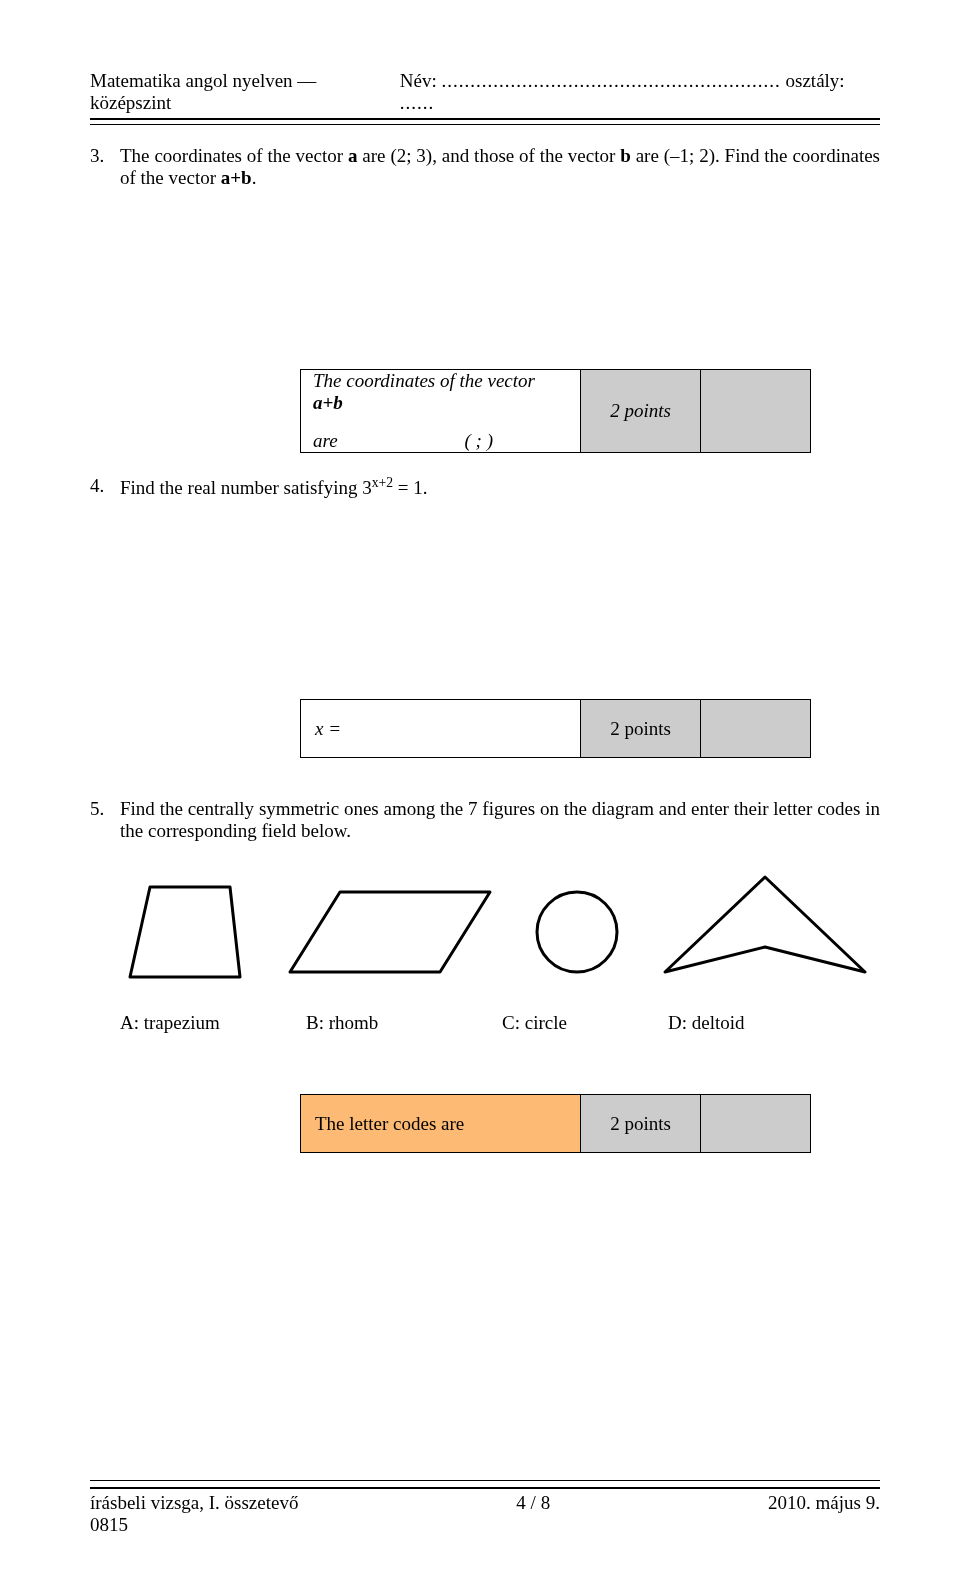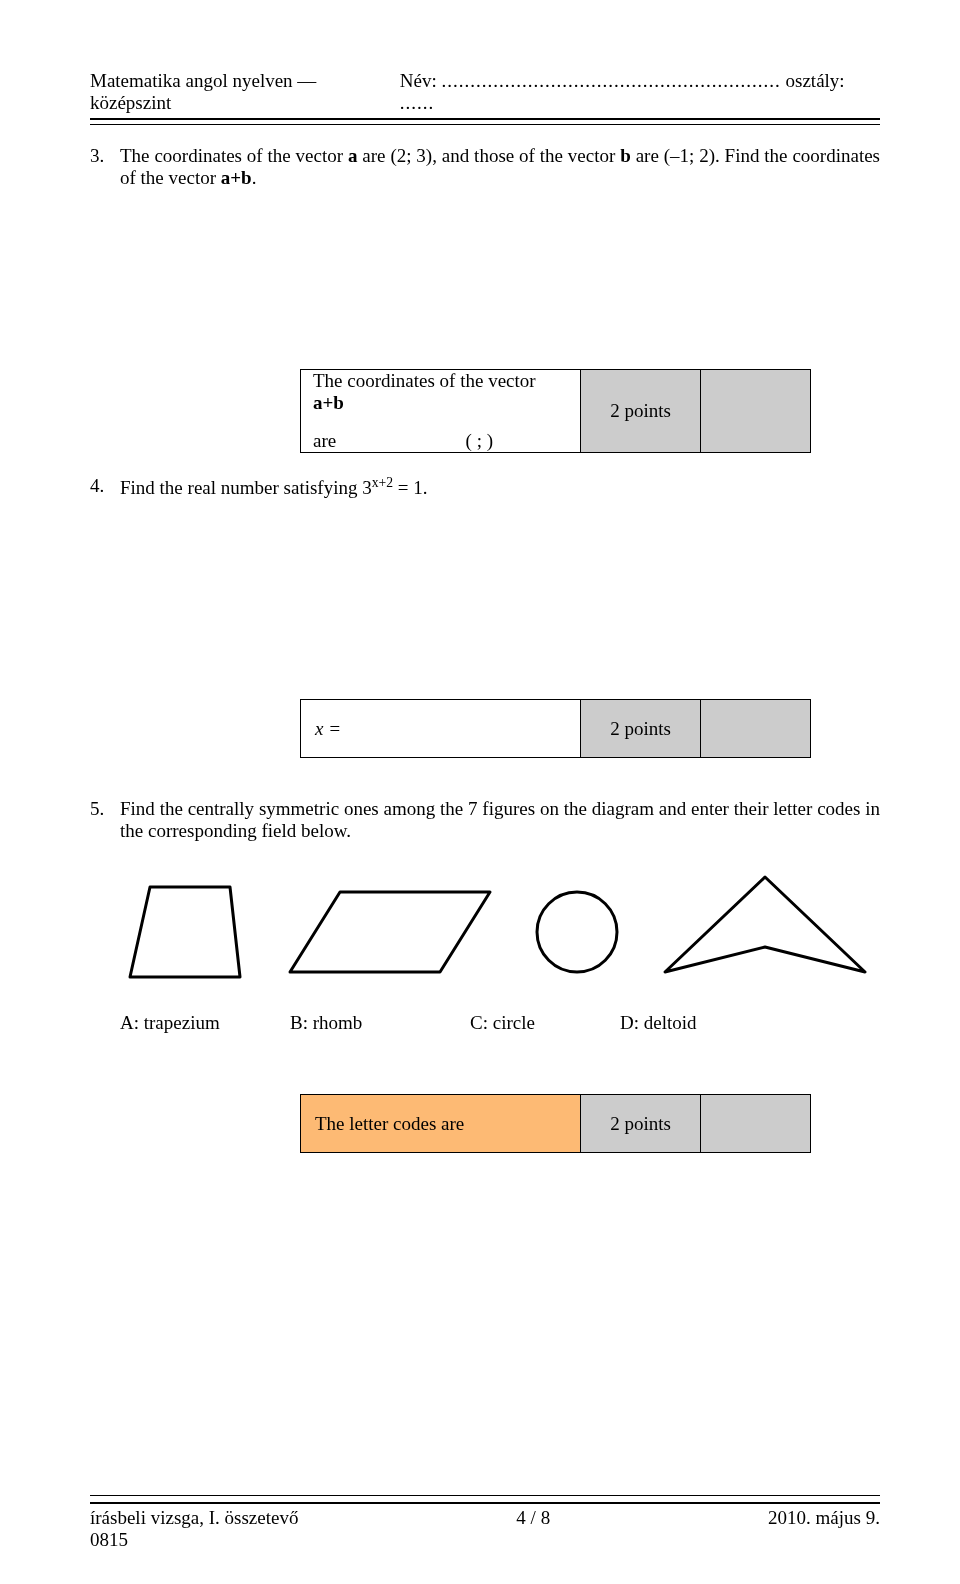--- a/index.html
+++ b/index.html
@@ -56,20 +56,21 @@
     border-collapse: collapse;
     margin-left: 210px;
     margin-top: 180px;
   }
   .answer-table td {
     border: 1.5px solid #000;
     height: 62px;
     vertical-align: middle;
     padding: 0 12px;
     box-sizing: border-box;
+    font-style: italic;
   }
   .answer-table .desc-cell { width: 280px; background: #fff; }
   .answer-table .points-cell { width: 120px; background: #ccc; text-align: center; }
   .answer-table .empty-cell { width: 110px; background: #ccc; }
   .answer-table-2 {
     border-collapse: collapse;
     margin-left: 210px;
     margin-top: 200px;
   }
   .answer-table-2 td {
@@ -107,28 +108,28 @@
     justify-content: flex-start;
     gap: 30px;
     margin: 30px 0 20px 30px;
   }
   .figures-row svg {
     flex-shrink: 0;
   }
   .labels-row {
     display: flex;
     margin: 18px 0 0 30px;
-    gap: 0;
+    gap: 16px;
   }
   .labels-row > div {
     text-align: left;
   }
   .footer {
     position: absolute;
-    bottom: 33px;
+    bottom: 48px;
     left: 90px;
     right: 80px;
   }
   .footer-rule-thick {
     border: none;
     border-top: 2.5px solid #000;
     margin: 0 0 3px 0;
   }
   .footer-rule-thin {
     border: none;

